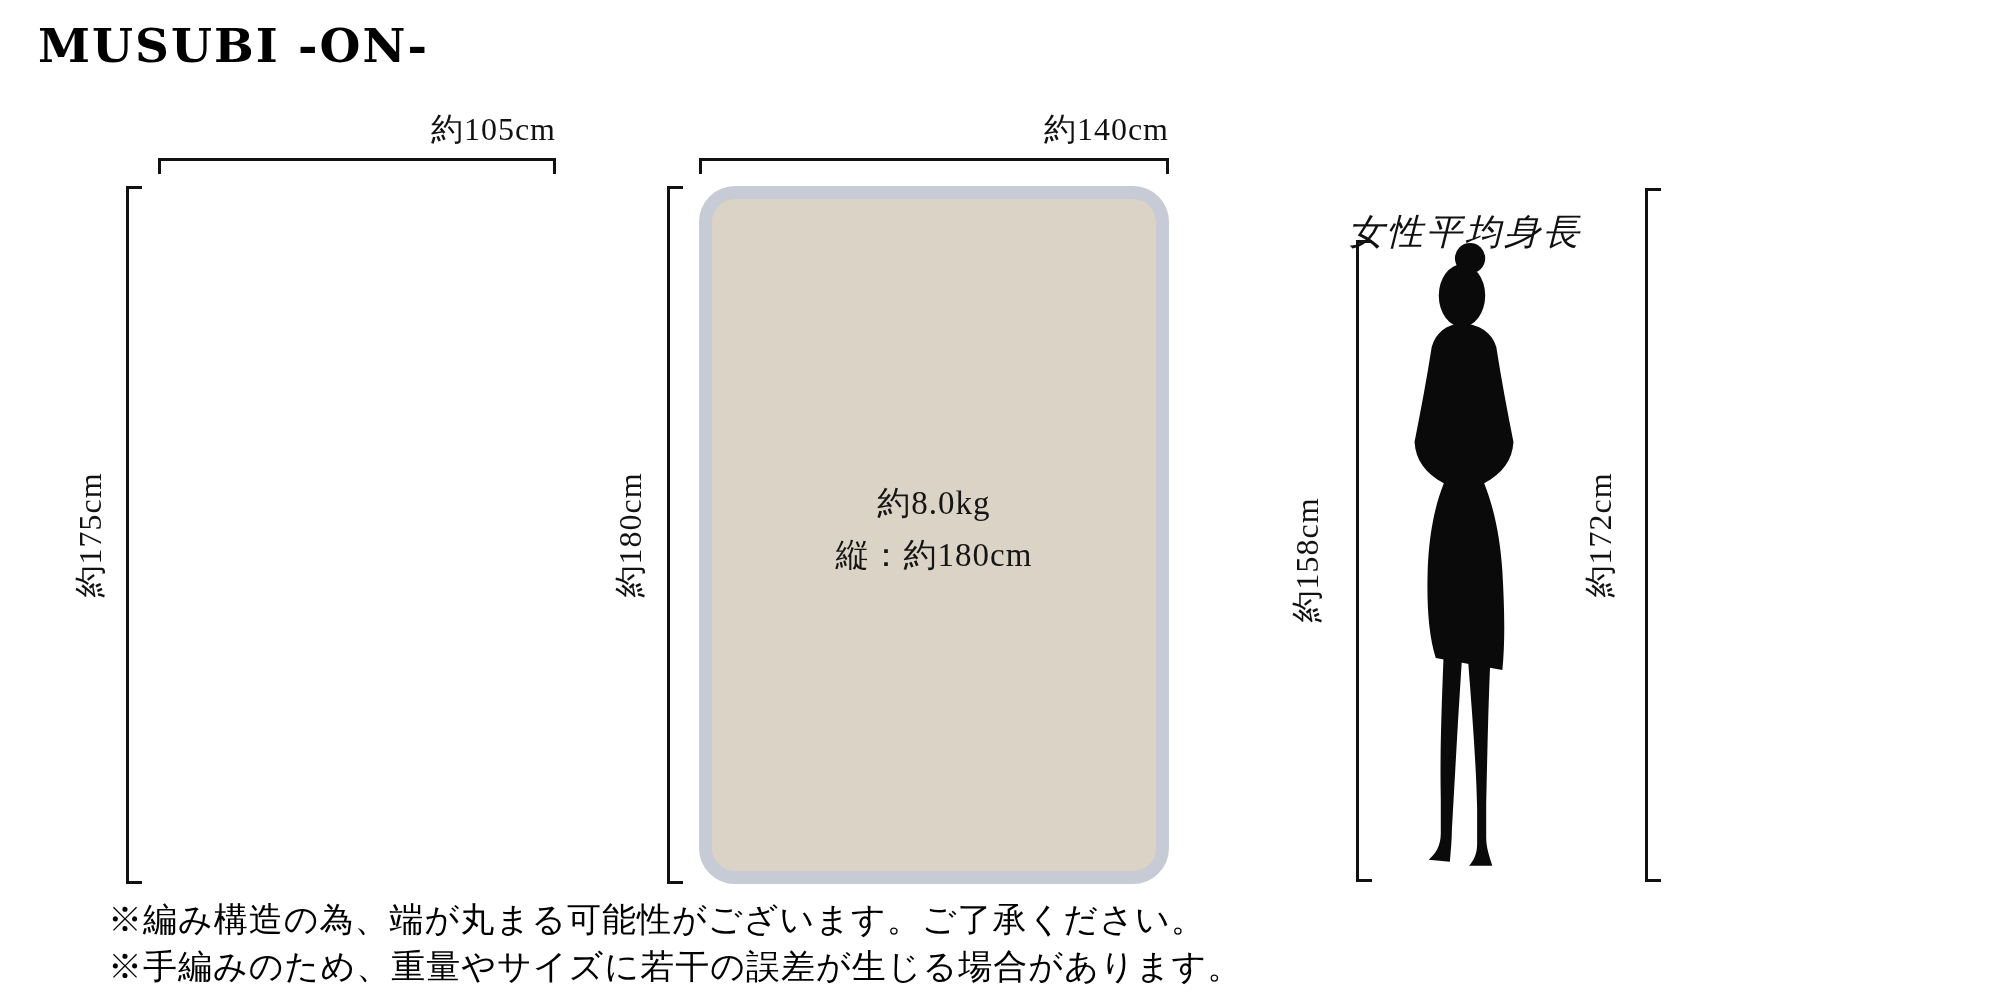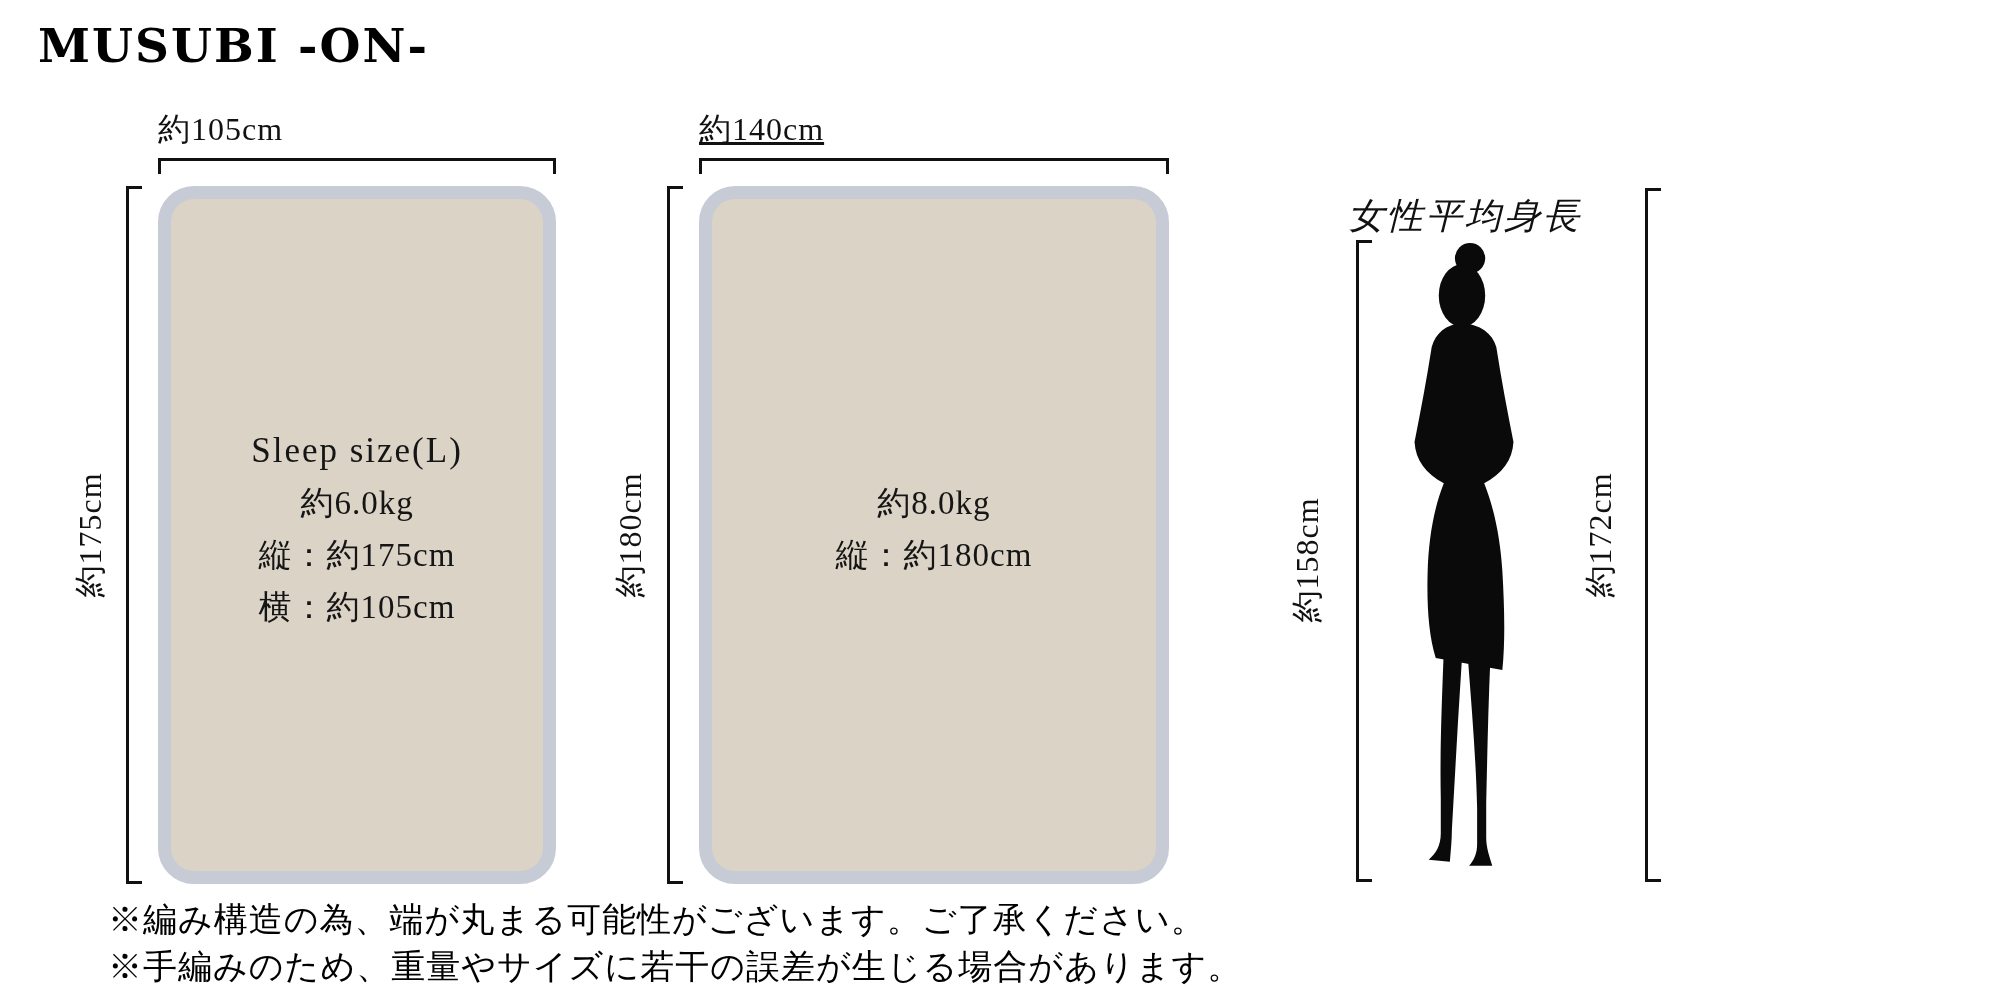--- a/index.html
+++ b/index.html
@@ -33,21 +33,21 @@
   .dim-h { position:absolute; height:0; border-top:3px solid #111; }
   .dim-h::before,.dim-h::after {
     content:""; position:absolute; top:-3px; width:3px; height:16px; background:#111;
   }
   .dim-h::before{ left:0; } .dim-h::after{ right:0; }
   .dim-v { position:absolute; width:0; border-left:3px solid #111; }
   .dim-v::before,.dim-v::after {
     content:""; position:absolute; left:-3px; width:16px; height:3px; background:#111;
   }
   .dim-v::before{ top:0; } .dim-v::after{ bottom:0; }
-  .dim-label { position:absolute; text-align:left; font-size:32px; letter-spacing:1px; }
+  .dim-label { position:absolute; text-align:right; font-size:32px; letter-spacing:1px; }
   .v-label {
     position:absolute; height:36px; line-height:36px; text-align:center;
     transform:rotate(-90deg); font-size:32px; letter-spacing:1px; white-space:nowrap;
   }
   .fig-label { position:absolute; font-size:36px; letter-spacing:3px; white-space:nowrap;font-style:italic; }
   .silhouette { position:absolute; fill:var(--silhouette,#0a0a0a); }
   .notes {
     position:absolute; left:108px; top:896px;
     font-size:34px; line-height:47px; letter-spacing:1px; color:#000;
     white-space:nowrap;
@@ -58,42 +58,34 @@
 
 <div class="canvas">
 
   <div class="logo">MUSUBI -ON-</div>
 
   <div class="dim-label" style="left:158px; top:108px; width:398px;">約105cm</div>
   <div class="dim-h" style="left:158px; top:158px; width:398px;"></div>
   <div class="dim-v" style="left:126px; top:186px; height:698px;"></div>
   <div class="v-label" style="left:-30px; top:517px; width:240px;">約175cm</div>
 
-  <div class="blanket" style="left:158px; top:186px; width:398px; height:698px;">
-    <div class="blanket-text">
-      <div class="size-name">Sleep size(L)</div>
-      <div>約6.0kg</div>
-      <div>縦：約175cm</div>
-      <div>横：約105cm</div>
-    </div>
-  </div>
 
-  <div class="dim-label" style="left:699px; top:108px; width:470px;text-decoration:underline;">約140cm</div>
+  <div class="dim-label" style="left:699px; top:108px; width:470px;">約140cm</div>
   <div class="dim-h" style="left:699px; top:158px; width:470px;"></div>
   <div class="dim-v" style="left:667px; top:186px; height:698px;"></div>
   <div class="v-label" style="left:510px; top:517px; width:240px;">約180cm</div>
 
   <div class="blanket" style="left:699px; top:186px; width:470px; height:698px;">
     <div class="blanket-text">
       <div>約8.0kg</div>
       <div>縦：約180cm</div>
     </div>
   </div>
 
-  <div class="fig-label" style="left:1348px; top:192px;text-align:center;">女性平均身長</div>
+  <div class="fig-label" style="left:1348px; top:208px;text-align:center;">女性平均身長</div>
   <div class="dim-v" style="left:1356px; top:240px; height:642px;"></div>
   <div class="v-label" style="left:1187px; top:542px; width:240px;">約158cm</div>
 
   <svg class="silhouette" style="left:1380px; top:238px; width:168px; height:646px;" viewBox="0 0 160 640" aria-hidden="true">
     <circle cx="86" cy="20" r="15"></circle>
     <ellipse cx="78" cy="57" rx="23" ry="31"></ellipse>
     <path d="M78,84
       C62,86 52,94 48,108
       C43,140 37,172 31,202
       C32,220 42,233 60,243

